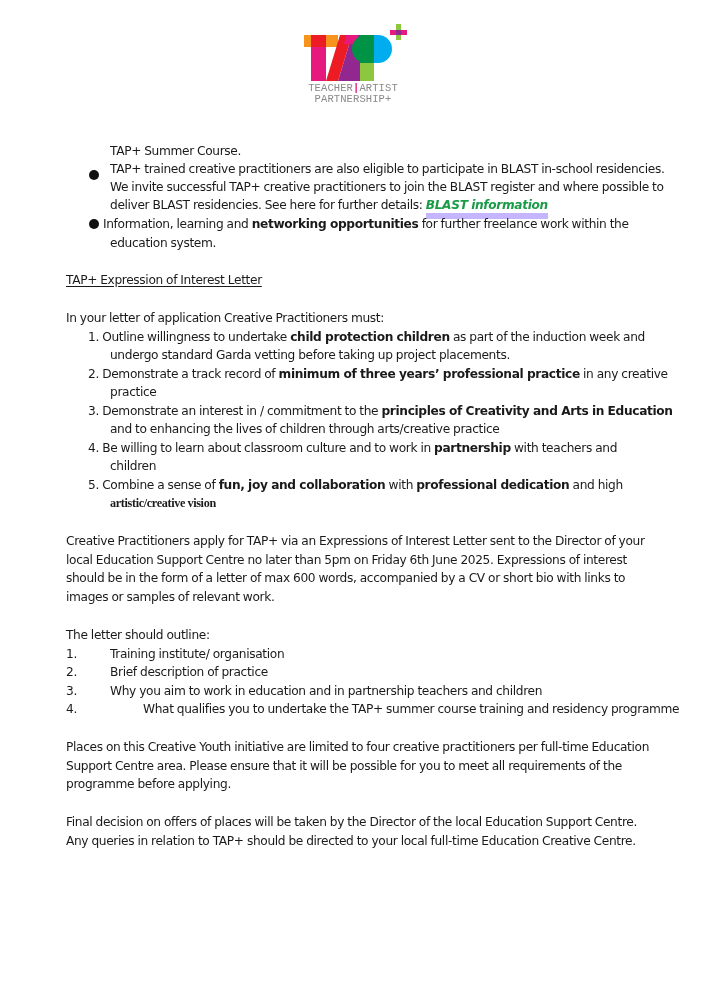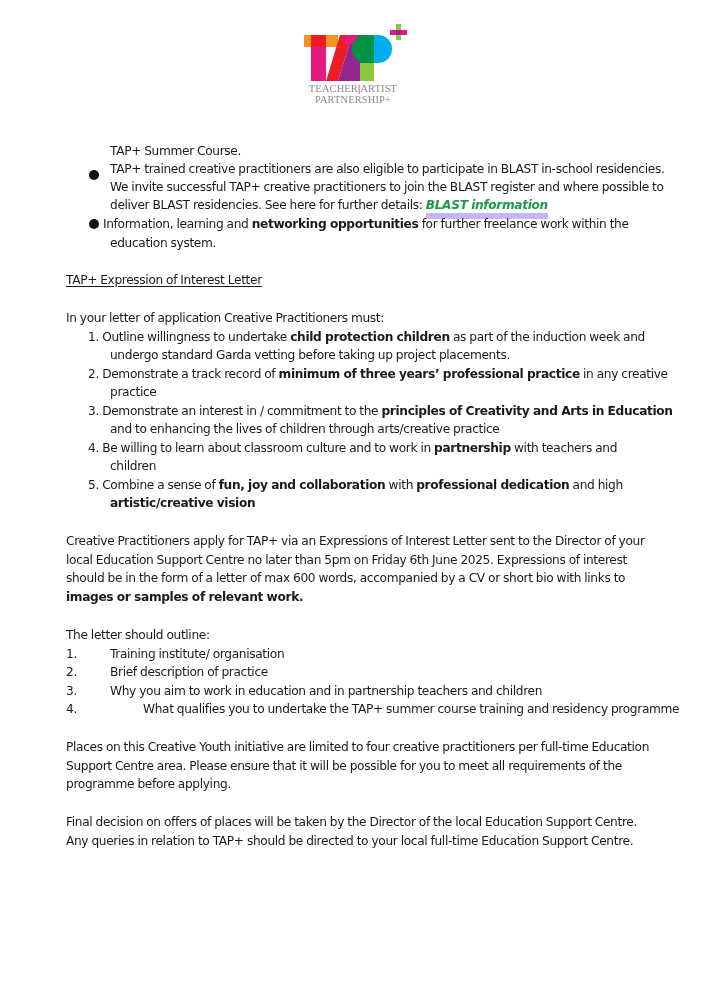--- a/index.html
+++ b/index.html
@@ -24,21 +24,21 @@
       top: 22px;
       width: 116px;
       height: 90px;
     }
     .logo svg { display: block; }
     .logo-text {
       position: absolute;
       left: 0;
       width: 106px;
       text-align: center;
-      font-family: Liberation Serif, serif;
+      font-family: Liberation Mono, monospace;
       font-size: 10.5px;
       letter-spacing: 0.1px;
       word-spacing: 0;
       color: #8a8a8a;
       line-height: 11px;
     }
     .logo-text.l1 { top: 61px; }
     .logo-text.l2 { top: 72px; }
     .logo-text .pipe { color: #e6197f; font-weight: bold; }
 
@@ -120,36 +120,36 @@
 <div class="line" style="left:88px; top:365px;"><span>2.</span> <span>Demonstrate a track record of </span><b>minimum of three years’ professional practice</b><span> in any creative</span></div>
 <div class="line" style="left:110px; top:383px;">practice</div>
 
 <div class="line" style="left:88px; top:402px;"><span>3.</span> <span>Demonstrate an interest in / commitment to the </span><b>principles of Creativity and Arts in Education</b><span></span></div>
 <div class="line" style="left:110px; top:420px;">and to enhancing the lives of children through arts/creative practice</div>
 
 <div class="line" style="left:88px; top:439px;"><span>4.</span> <span>Be willing to learn about classroom culture and to work in </span><b>partnership</b><span> with teachers and</span></div>
 <div class="line" style="left:110px; top:457px;">children</div>
 
 <div class="line" style="left:88px; top:476px;"><span>5.</span> <span>Combine a sense of </span><b>fun, joy and collaboration</b><span> with </span><b>professional dedication</b><span> and high</span></div>
-<div class="line" style="left:110px; top:494px;"><b>artistic/creative vision</b></div>
+<div class="line" style="left:110px; top:494px;font-family:Liberation Serif, serif;"><b>artistic/creative vision</b></div>
 
 <div class="line" style="left:66px; top:532px;">Creative Practitioners apply for TAP+ via an Expressions of Interest Letter sent to the Director of your</div>
 <div class="line" style="left:66px; top:551px;">local Education Support Centre no later than 5pm on Friday 6th June 2025. Expressions of interest</div>
 <div class="line" style="left:66px; top:569px;">should be in the form of a letter of max 600 words, accompanied by a CV or short bio with links to</div>
-<div class="line" style="left:66px; top:588px;font-weight:bold;">images or samples of relevant work.</div>
+<div class="line" style="left:66px; top:588px;">images or samples of relevant work.</div>
 
 <div class="line" style="left:66px; top:626px;">The letter should outline:</div>
 
 <div class="line" style="left:66px; top:645px;">1.</div>
 <div class="line" style="left:110px; top:645px;">Training institute/ organisation</div>
 <div class="line" style="left:66px; top:663px;">2.</div>
 <div class="line" style="left:110px; top:663px;">Brief description of practice</div>
 <div class="line" style="left:66px; top:682px;">3.</div>
 <div class="line" style="left:110px; top:682px;">Why you aim to work in education and in partnership teachers and children</div>
 <div class="line" style="left:66px; top:700px;">4.</div>
 <div class="line" style="left:110px; top:700px;margin-left:33px;">What qualifies you to undertake the TAP+ summer course training and residency programme</div>
 
 <div class="line" style="left:66px; top:738px;">Places on this Creative Youth initiative are limited to four creative practitioners per full-time Education</div>
 <div class="line" style="left:66px; top:757px;">Support Centre area. Please ensure that it will be possible for you to meet all requirements of the</div>
 <div class="line" style="left:66px; top:775px;">programme before applying.</div>
 
 <div class="line" style="left:66px; top:813px;">Final decision on offers of places will be taken by the Director of the local Education Support Centre.</div>
-<div class="line" style="left:66px; top:832px;">Any queries in relation to TAP+ should be directed to your local full-time Education Support Centre.</div>
+<div class="line" style="left:66px; top:832px;">Any queries in relation to TAP+ should be directed to your local full-time Education Creative Centre.</div>
 
 </body></html>

